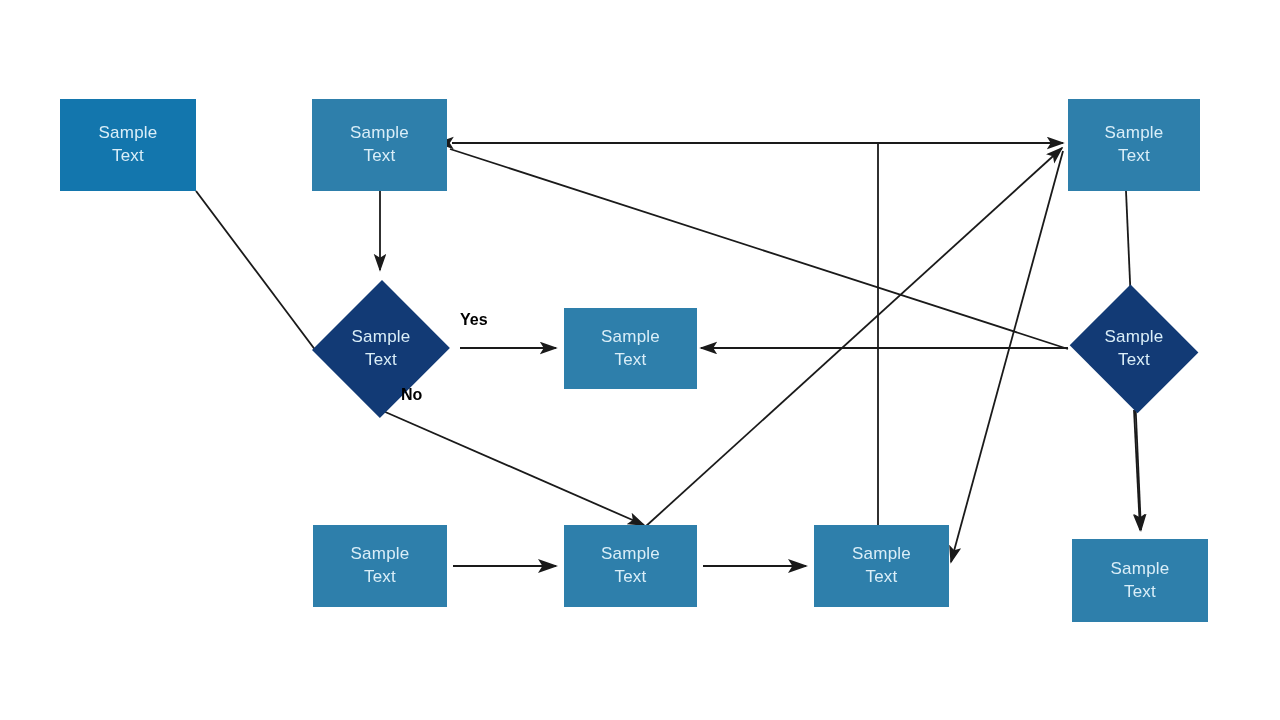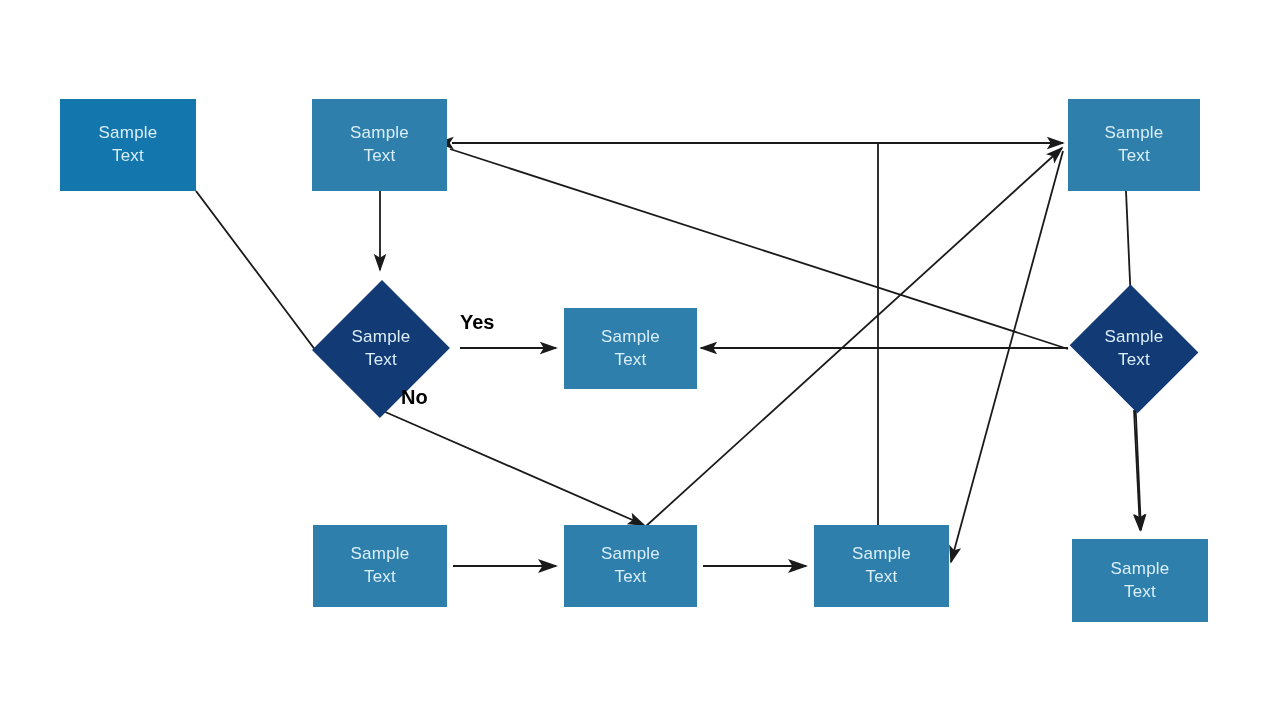--- a/index.html
+++ b/index.html
@@ -69,21 +69,21 @@
   svg.edges {
     position: absolute;
     left: 0;
     top: 0;
     width: 1280px;
     height: 720px;
     overflow: visible;
   }
   .edge-label {
     position: absolute;
-    font-size: 20px;
+    font-size: 16px;
     font-weight: bold;
     color: #000000;
     user-select: none;
     white-space: nowrap;
   }
 </style>
 </head>
 <body>
 
 <div id="canvas">

